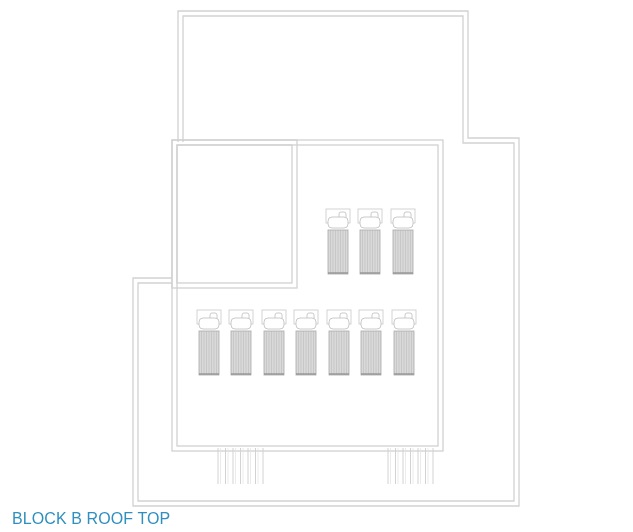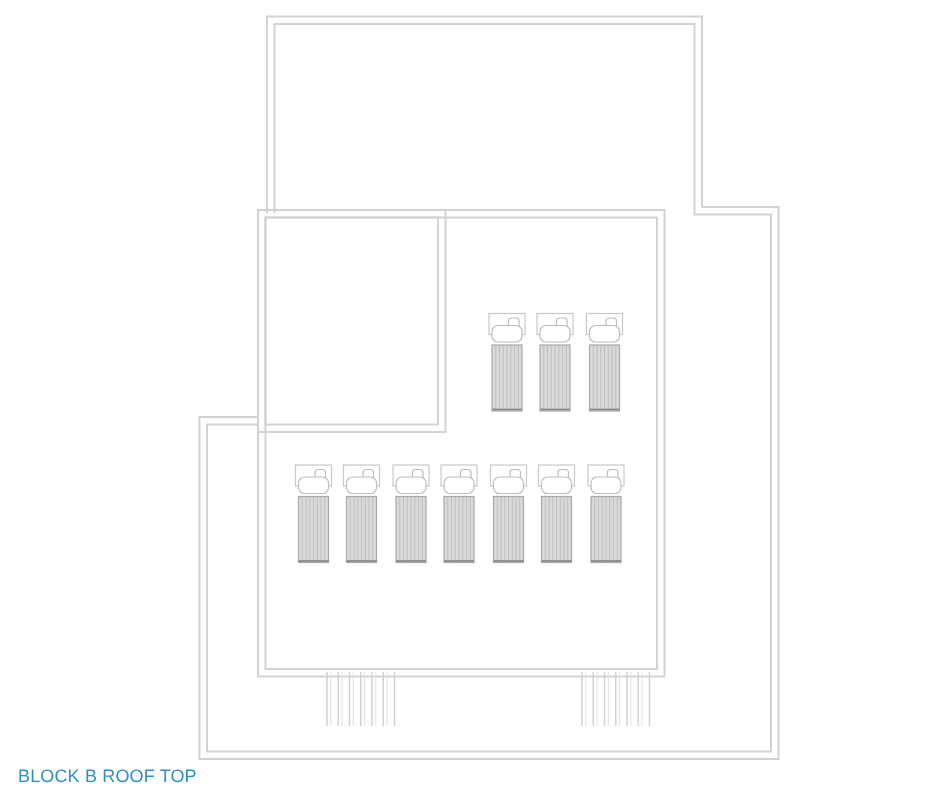--- a/index.html
+++ b/index.html
@@ -1,21 +1,21 @@
 <!DOCTYPE html>
 <html><head>
 <meta charset="utf-8">
 <style>
   html, body { margin: 0; padding: 0; background: #ffffff; }
   body { width: 633px; height: 532px; position: relative; overflow: hidden; }
   #plan { position: absolute; left: 0; top: 0; }
   .wall { fill: none; stroke: #d2d2d2; stroke-width: 1.3; }
   .caption {
     position: absolute; left: 12px; top: 510px;
-    font-family: "Liberation Sans", sans-serif; font-size: 12px;
+    font-family: "Liberation Sans", sans-serif; font-size: 16px;
     color: #2f8fbf; letter-spacing: 0.1px;
   }
 </style>
 </head>
 <body>
 
 <svg id="plan" width="633" height="532" viewBox="0 0 633 532">
 
   <g>
     <path class="wall" d="M178 142 L178 11 L468 11 L468 138 L519 138 L519 506 L133 506 L133 278 L172 278"></path>

